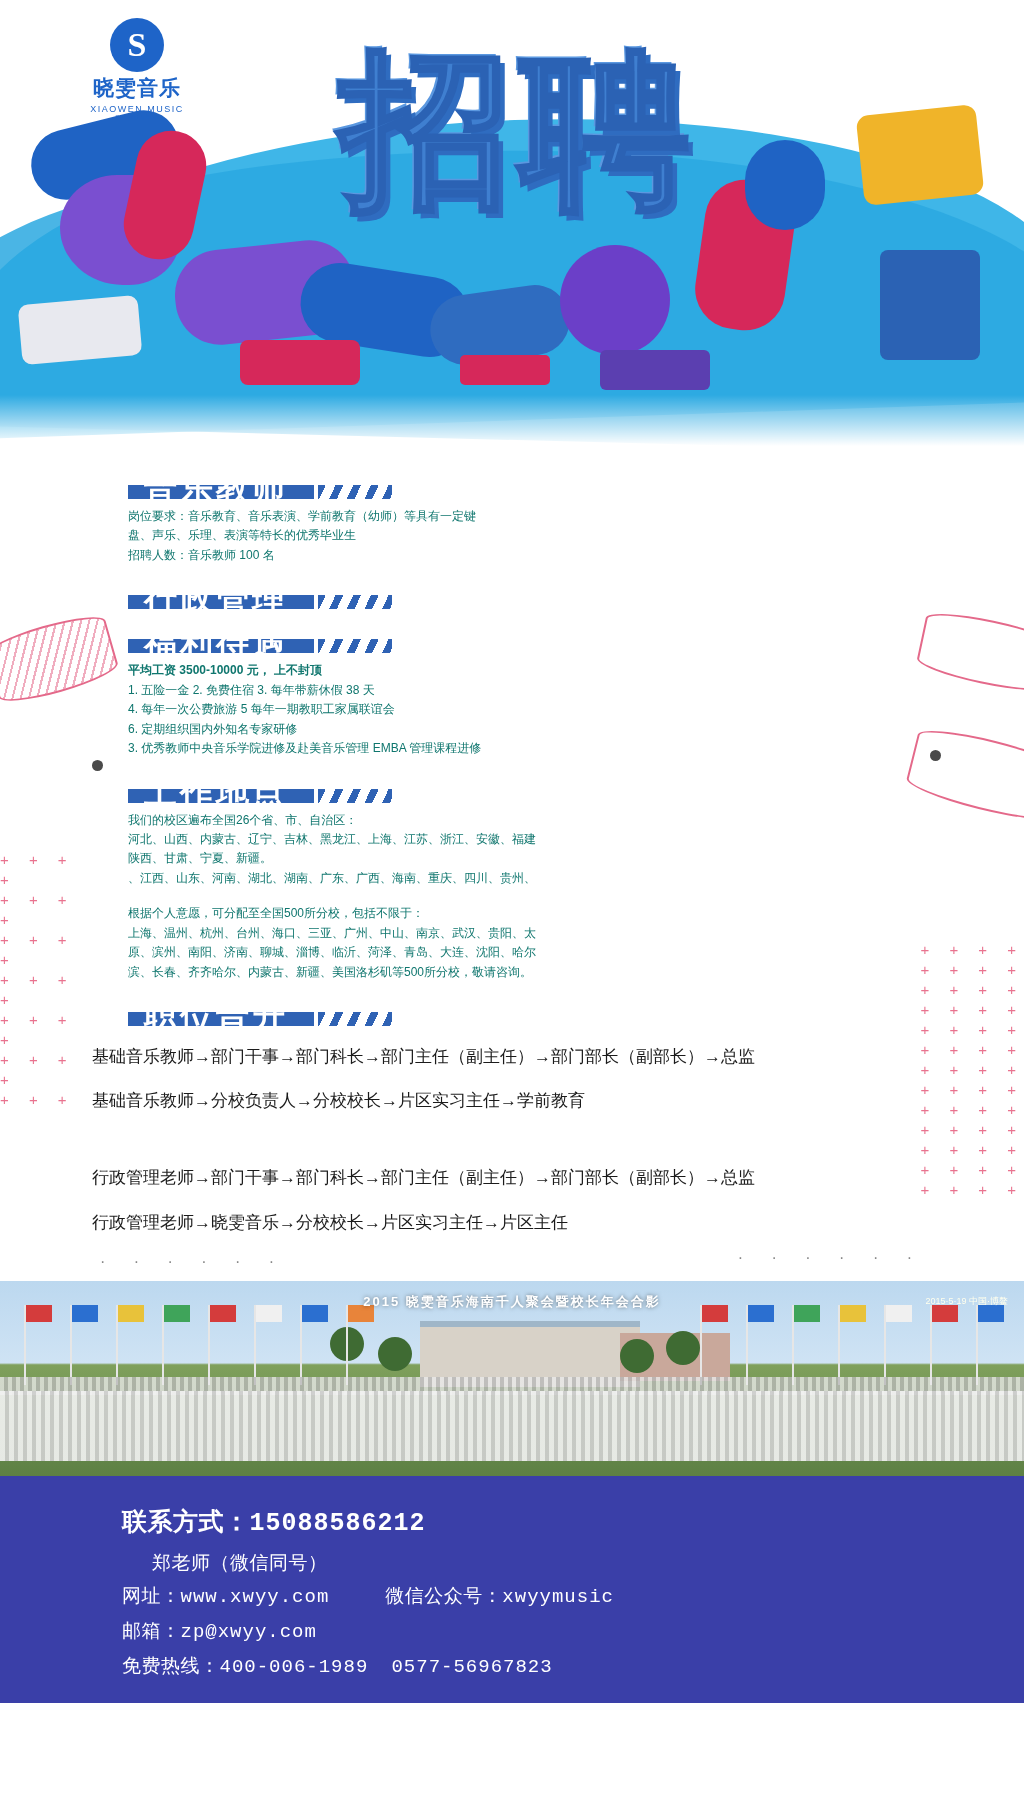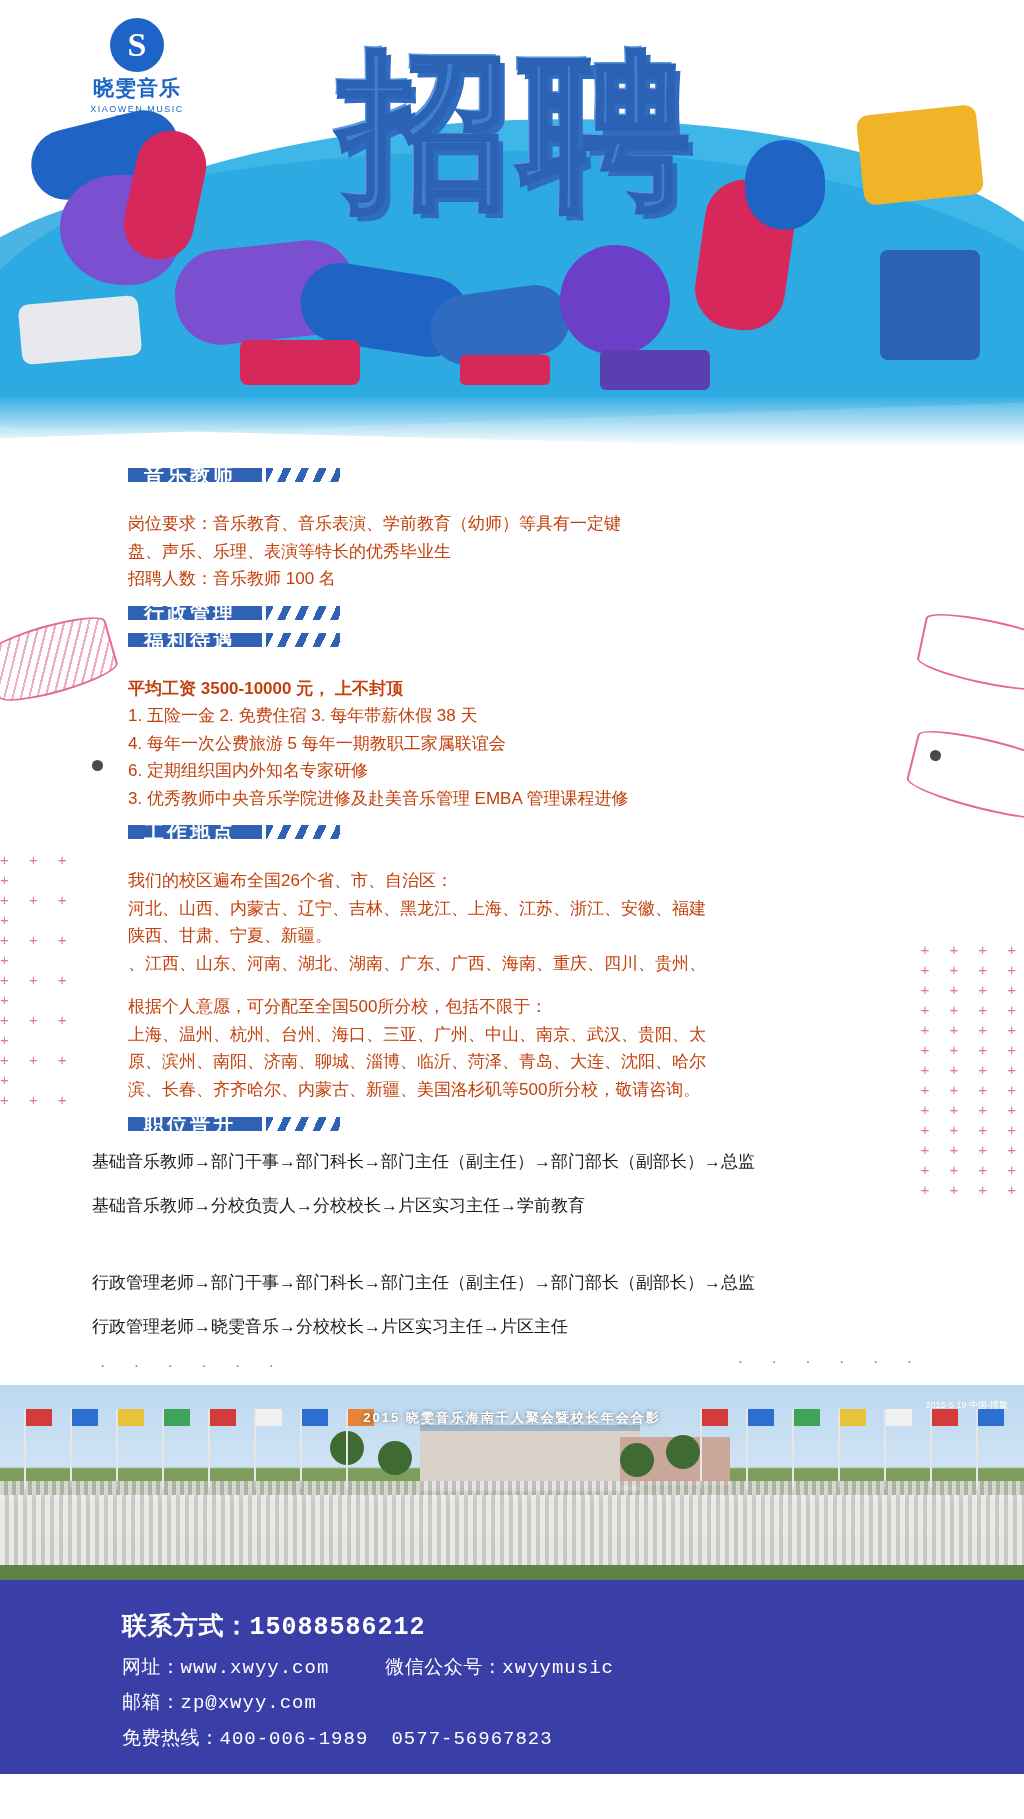--- a/index.html
+++ b/index.html
@@ -123,44 +123,44 @@
   .b12 { left: 20px; top: 300px; width: 120px; height: 60px; background: #e8e9ef; border-radius: 10px; transform: rotate(-5deg); }
   .b13 { left: 240px; top: 340px; width: 120px; height: 45px; background: #d6285a; border-radius: 8px; }
   .b14 { left: 600px; top: 350px; width: 110px; height: 40px; background: #5b3fb0; border-radius: 6px; }
   .b15 { left: 460px; top: 355px; width: 90px; height: 30px; background: #d6285a; border-radius: 5px; }
 
   
   .section-head {
     position: relative;
     display: inline-block;
     margin-left: 128px;
-    margin-top: 13px;
+    margin-top: 30px;
     padding: 7px 26px 7px 16px;
     background: #2f62b4;
     color: #ffffff;
-    font-size: 20px;
+    font-size: 33px;
     font-weight: bold;
     letter-spacing: 3px;
-    font-family: Liberation Serif, serif;
+    font-family: Liberation Mono, monospace;
   }
   .section-head::after {
     content: "";
     position: absolute;
     right: -78px; top: 0;
     width: 74px; height: 100%;
     background: repeating-linear-gradient(115deg,
       #2f62b4 0 7px, #ffffff 7px 16px);
   }
   .head-wrap { line-height: 0; }
 
   .body-block {
-    margin: 28px 0 0 128px;
+    margin: 8px 0 0 128px;
     width: 760px;
-    color: #c2410c;
-    font-size: 17px;
+    color: #0f766e;
+    font-size: 12px;
     line-height: 1.62;
     font-family: "Liberation Sans", sans-serif;
   }
   .body-block p { margin: 0; }
   .strong-line { font-weight: bold; }
   .gap-md { height: 16px; }
 
   
   .promo {
     margin: 16px 0 0 92px;
@@ -191,21 +191,20 @@
   .photo-caption {
     position: absolute;
     left: 0; right: 0; top: 12px;
     text-align: center;
     color: #ffffff;
     font-size: 13px;
     letter-spacing: 2px;
     font-weight: bold;
     text-shadow: 0 0 4px rgba(0,0,0,.5);
     z-index: 4;
-    margin-top: 12px;
   }
   .photo-date {
     position: absolute;
     right: 16px; top: 14px;
     color: #ffe; font-size: 9px;
     z-index: 4;
   }
   .photo-building {
     position: absolute;
     left: 420px; top: 40px;
@@ -460,20 +459,21 @@
 
     <div class="photo-caption">2015 晓雯音乐海南千人聚会暨校长年会合影</div>
     <div class="photo-date">2015·5·19 中国·博鳌</div>
   </div>
 
   <div class="footer">
     <div class="footer-inner">
       <div class="f-line f-strong">
         <span>联系方式：</span><span class="f-mono">15088586212</span>
       </div>
+      <div class="f-line f-sub">郑老师（微信同号）</div>
       <div class="f-line f-row">
         <span><span>网址：</span><span class="f-mono">www.xwyy.com</span></span>
         <span><span>微信公众号：</span><span class="f-mono">xwyymusic</span></span>
       </div>
       <div class="f-line">
         <span>邮箱：</span><span class="f-mono">zp@xwyy.com</span>
       </div>
       <div class="f-line">
         <span>免费热线：</span><span class="f-mono">400-006-1989</span>&nbsp;&nbsp;&nbsp;&nbsp;<span class="f-mono">0577-56967823</span>
       </div>

